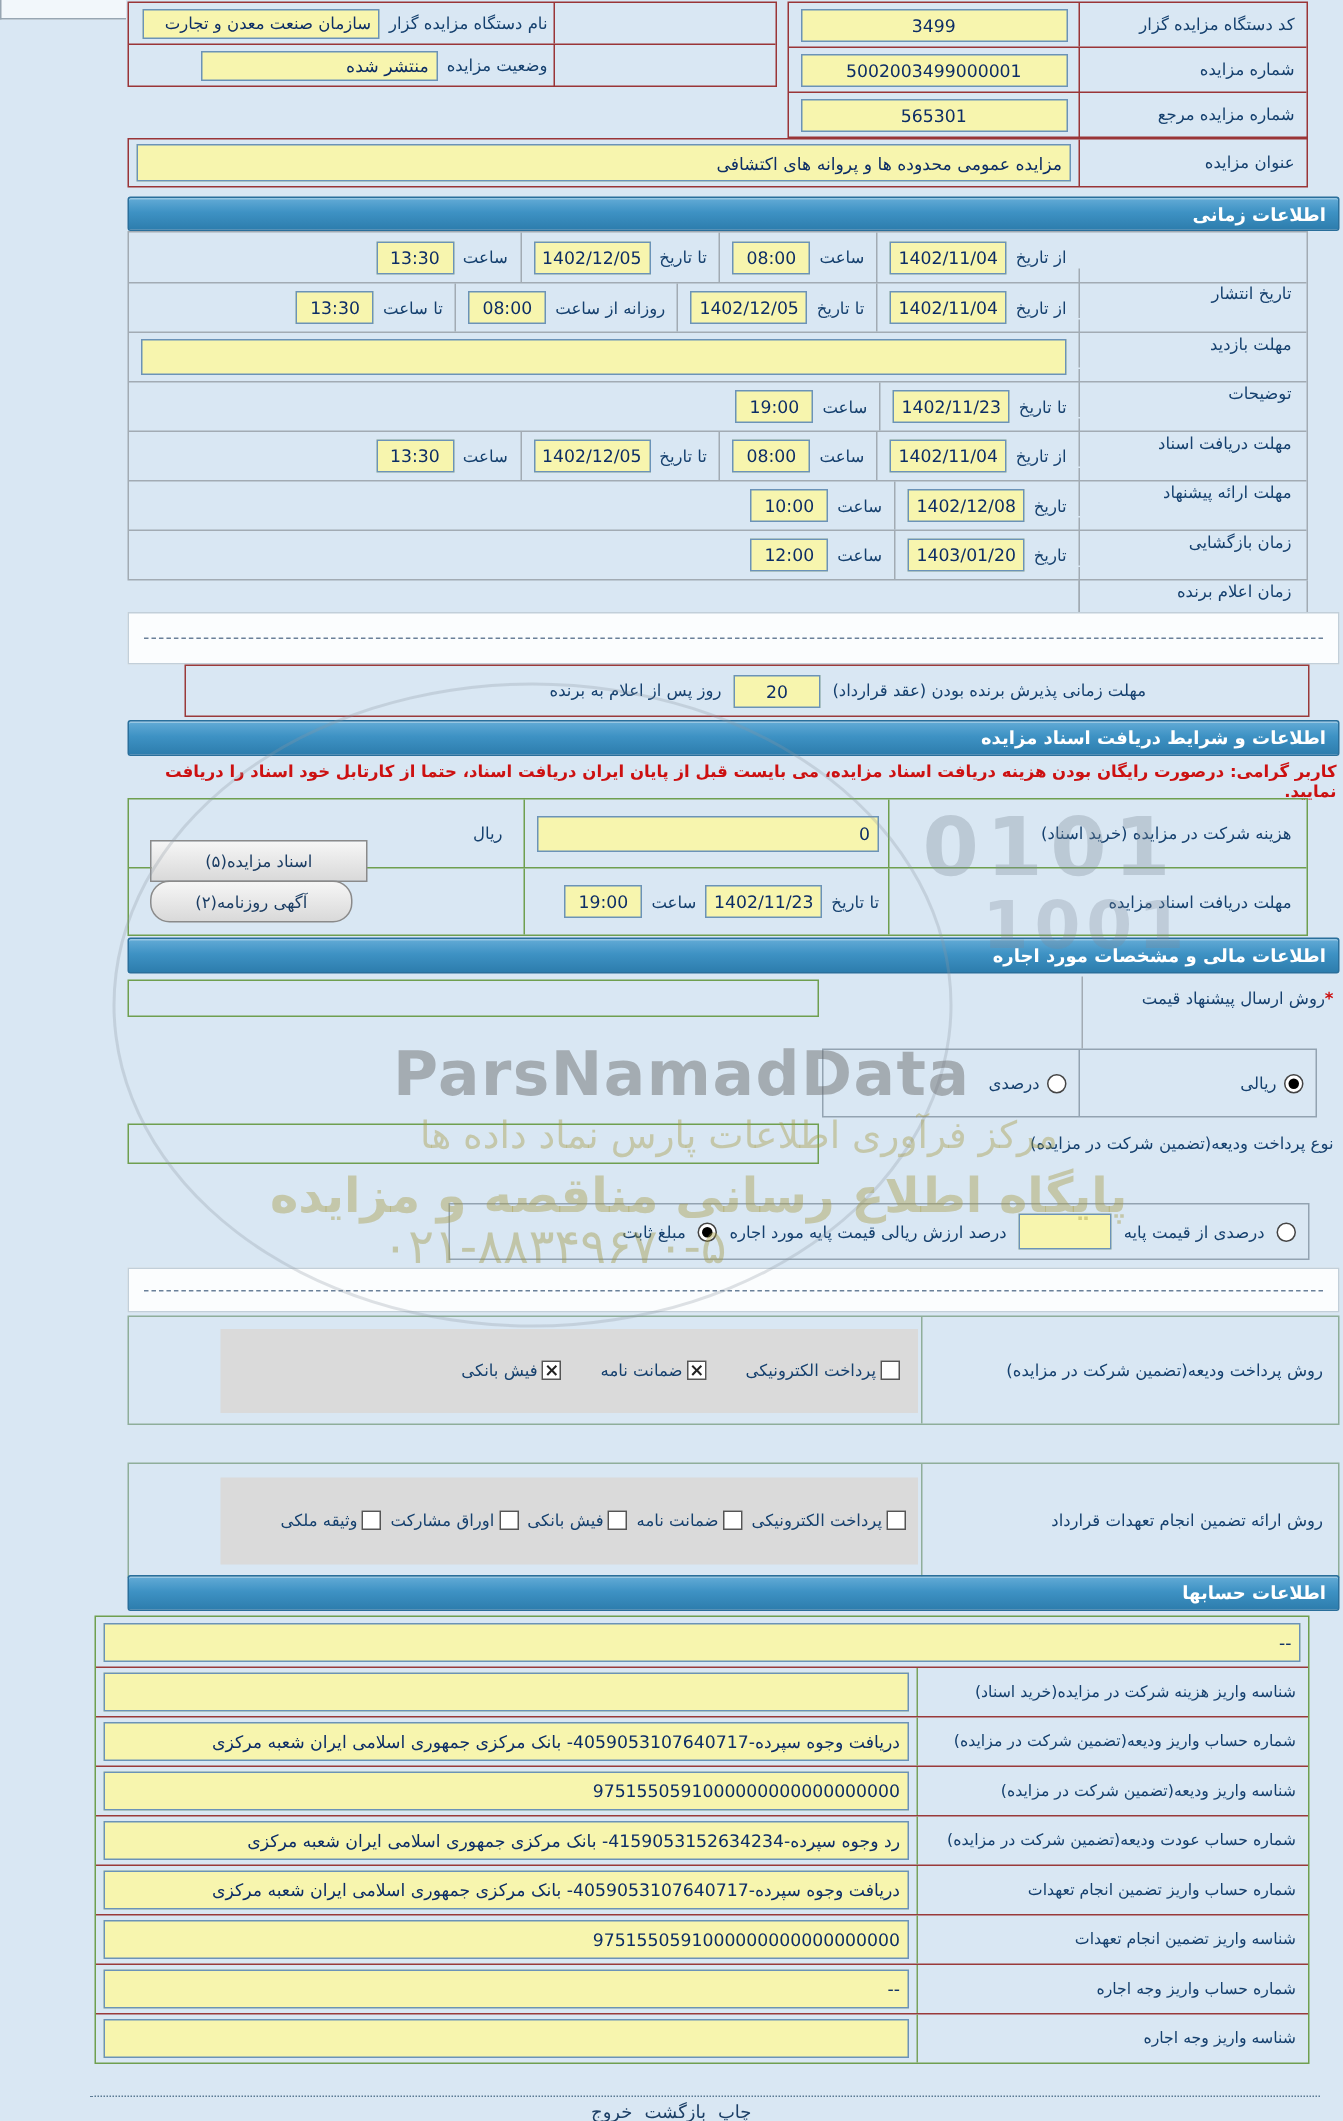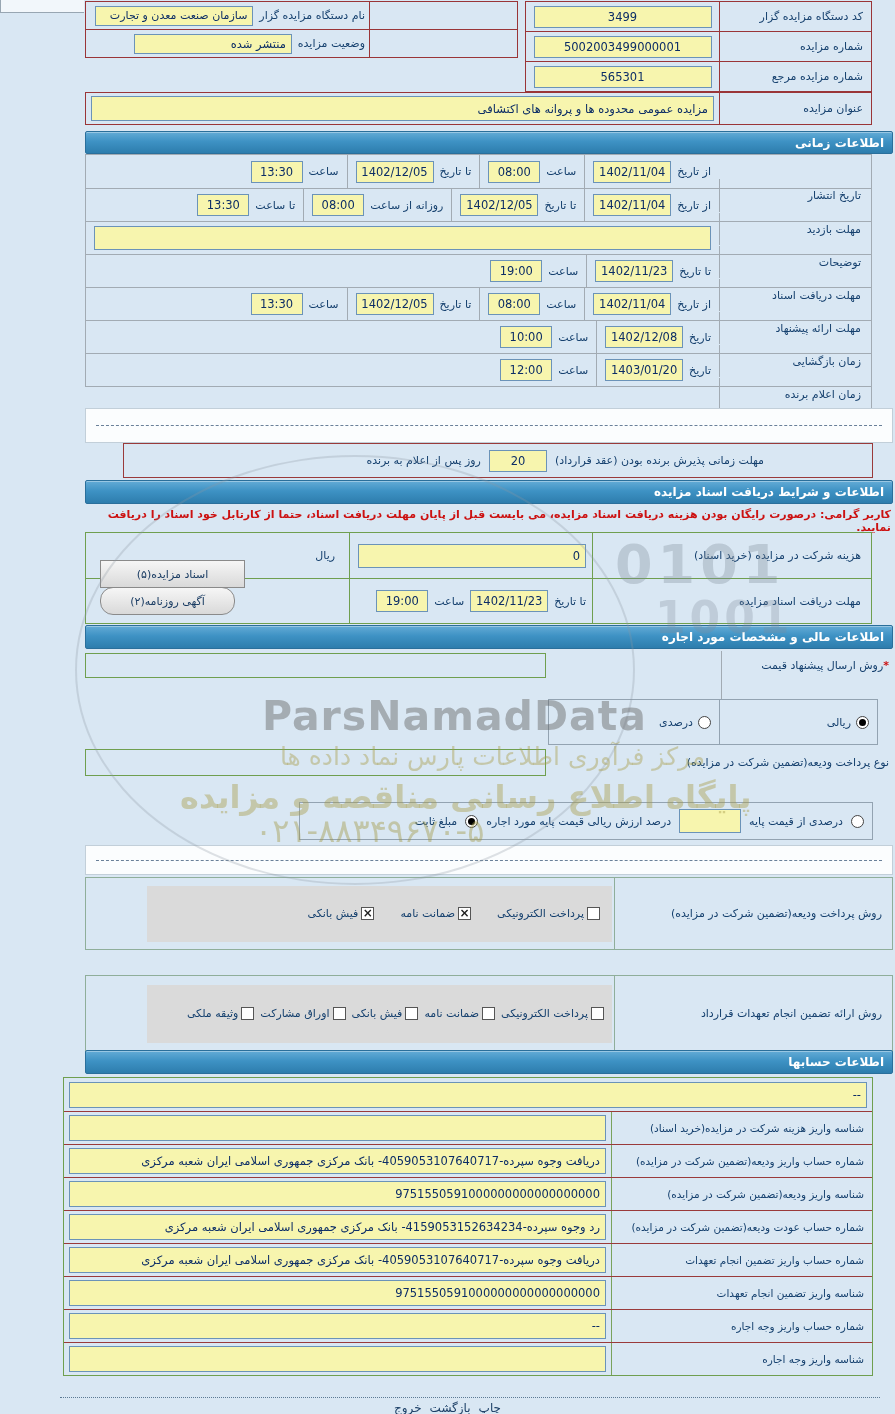--- a/index.html
+++ b/index.html
@@ -273,21 +273,21 @@
 </div>
 
 <div class="abs" style="left:123px;top:443px;width:750px;height:35px;border:1px solid #9a3a3a;display:flex;align-items:center;gap:8px;padding-right:108px;">
   <span class="lbl">مهلت زمانی پذیرش برنده بودن (عقد قرارداد)</span>
   <div class="inp center" style="width:58px;">20</div>
   <span class="lbl">روز پس از اعلام به برنده</span>
 </div>
 
 <div class="abs bar" style="left:85px;top:480px;width:808px;height:24px;">اطلاعات و شرایط دریافت اسناد مزایده</div>
 
-<div class="abs notice" style="left:85px;top:508px;width:808px;height:20px;text-align:right;padding-right:2px;">کاربر گرامی: درصورت رایگان بودن هزینه دریافت اسناد مزایده، می بایست قبل از پایان مهلت دریافت اسناد، حتما از کارتابل خود اسناد را دریافت نمایید.</div>
+<div class="abs notice" style="left:85px;top:508px;width:808px;height:20px;text-align:right;padding-right:2px;">کاربر گرامی: درصورت رایگان بودن هزینه دریافت اسناد مزایده، می بایست قبل از پایان ایران دریافت اسناد، حتما از کارتابل خود اسناد را دریافت نمایید.</div>
 
 <div class="abs costtable" style="left:85px;top:532px;width:787px;">
   <div class="costrow">
     <div class="clabel lbl">هزینه شرکت در مزایده (خرید اسناد)</div>
     <div class="cfields">
       <div class="inp" style="width:228px;height:24px;">0</div>
     </div>
     <div class="cleft">
       <span class="lbl">ریال</span>
       <div class="btn" style="width:145px;margin-top:37px;">اسناد مزایده(۵)</div>

